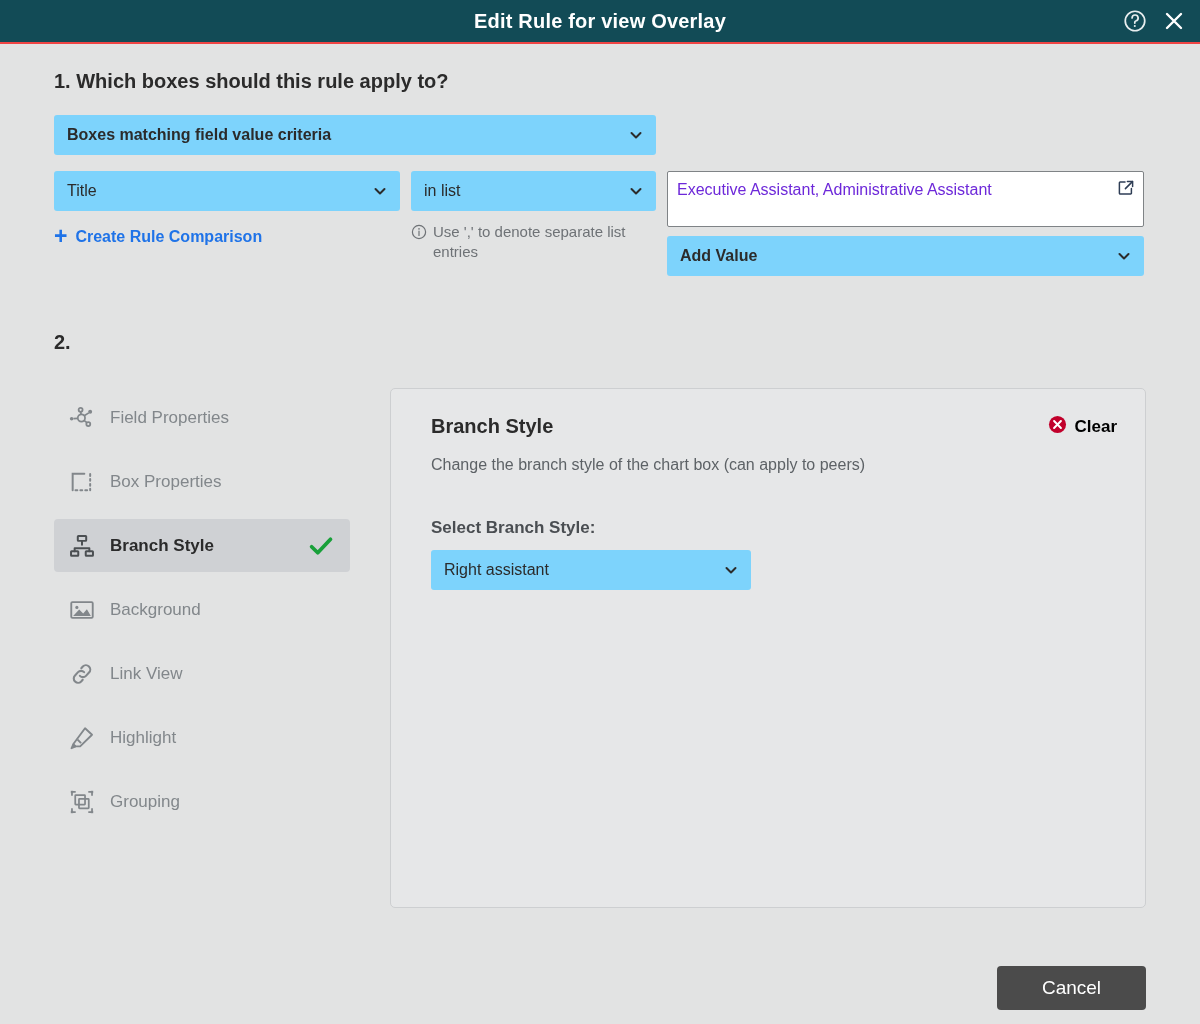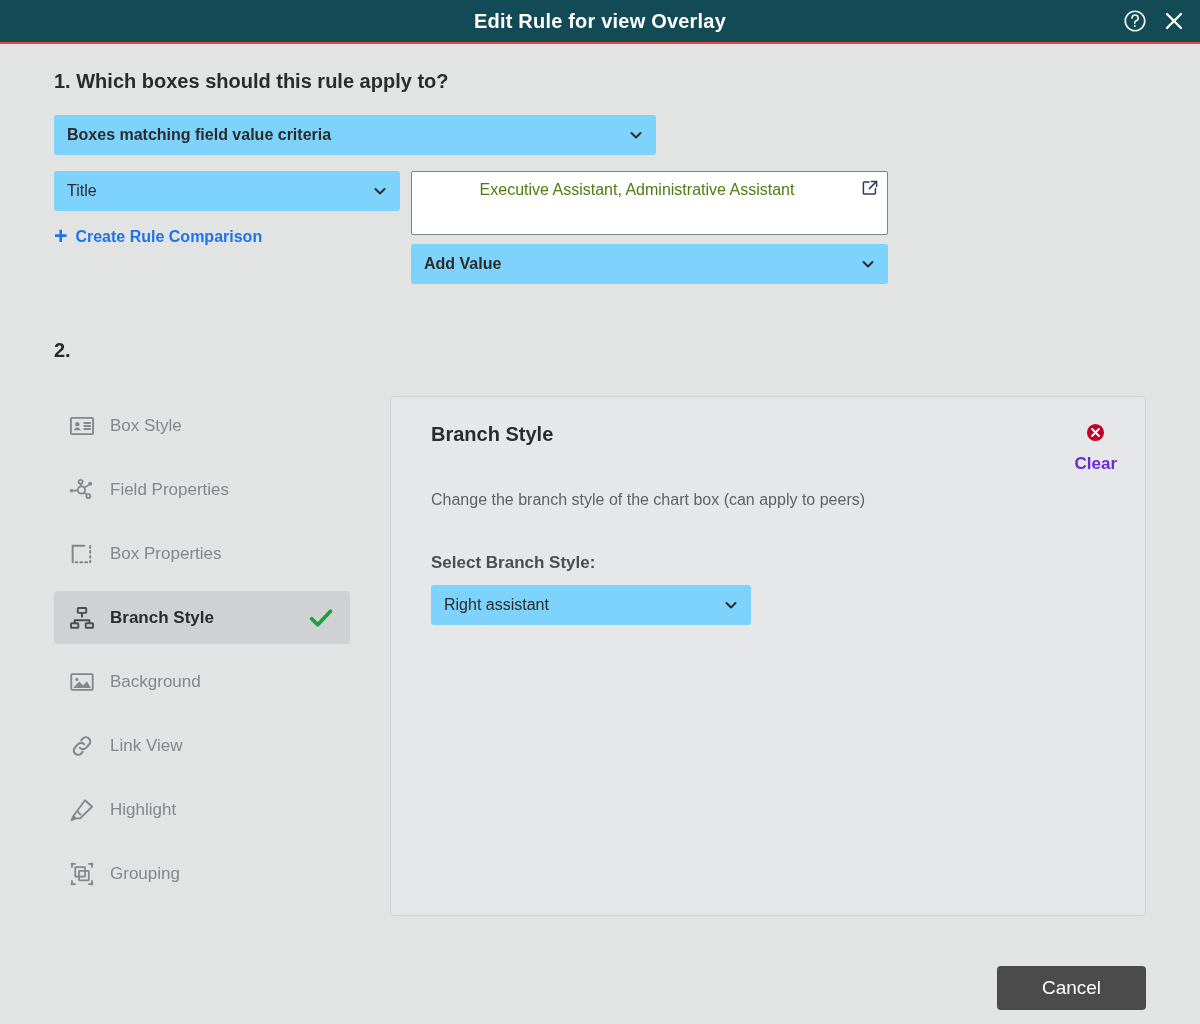--- a/index.html
+++ b/index.html
@@ -105,27 +105,26 @@
     font-size: 15px;
     line-height: 1.35;
   }
   .hint .hint-icon { flex: 0 0 auto; margin-top: 2px; }
 
   .valuebox {
     position: relative;
     background: #ffffff;
     border: 1px solid #7f8386;
     border-radius: 2px;
-    height: 64px;
+    height: 56px;
     padding: 9px 34px 8px 9px;
     font-size: 16px;
-    color: #4d7c0f;
+    color: #6d28d9;
     overflow: hidden;
     cursor: text;
-    text-align: center;
   }
   .valuebox .expand {
     position: absolute;
     top: 7px; right: 8px;
     cursor: pointer;
     display: flex;
   }
   .addvalue { margin-top: 9px; height: 40px; }
 
   
@@ -180,23 +179,22 @@
     display: flex;
     align-items: flex-start;
     justify-content: space-between;
   }
   .panel-title {
     font-size: 20px; font-weight: bold; color: #2b2b2b;
     margin: 0;
   }
   .clear-btn {
     display: flex; align-items: center; gap: 7px;
-    color: #6d28d9; font-size: 17px; font-weight: bold;
-    cursor: pointer;
-    flex-direction: column;
+    color: #000000; font-size: 17px; font-weight: bold;
+    cursor: pointer;
   }
   .panel-desc {
     margin-top: 17px;
     font-size: 16px;
     color: #5d6266;
   }
   .field-label {
     margin-top: 44px;
     font-size: 17px;
     font-weight: bold;
@@ -271,20 +269,40 @@
               <path d="M3.5 6 L8 10.5 L12.5 6"></path>
             </svg>
         </span>
       </div>
       <div class="create-link">
         <span class="plus">+</span>
         <span>Create Rule Comparison</span>
       </div>
     </div>
 
+    <div class="col-op">
+      <div class="select">
+        <span>in list</span>
+        <span class="chev">
+          <svg width="16" height="16" viewBox="0 0 16 16" fill="none" stroke="#2b2b2b" stroke-width="2" stroke-linecap="round" stroke-linejoin="round">
+              <path d="M3.5 6 L8 10.5 L12.5 6"></path>
+            </svg>
+        </span>
+      </div>
+      <div class="hint">
+        <span class="hint-icon">
+          <svg width="16" height="16" viewBox="0 0 16 16" fill="none" stroke="#6e7276" stroke-width="1.2">
+            <circle cx="8" cy="8" r="6.6"></circle>
+            <path d="M8 7.1 L8 11.4" stroke-linecap="round"></path>
+            <circle cx="8" cy="4.9" r=".8" fill="#6e7276" stroke="none"></circle>
+          </svg>
+        </span>
+        <span>Use ',' to denote separate list entries</span>
+      </div>
+    </div>
 
     <div class="col-val">
       <div class="valuebox">
         <span>Executive Assistant, Administrative Assistant</span>
         <span class="expand">
           <svg width="18" height="18" viewBox="0 0 18 18" fill="none" stroke="#2e3d55" stroke-width="1.5" stroke-linecap="round" stroke-linejoin="round">
             <path d="M8 3 H3.2 A.8 .8 0 0 0 2.4 3.8 V14.2 A.8 .8 0 0 0 3.2 15 H13.6 A.8 .8 0 0 0 14.4 14.2 V9.6"></path>
             <path d="M10.4 2.4 H15.6 V7.6"></path>
             <path d="M15.4 2.6 L8.4 9.6"></path>
           </svg>
@@ -303,32 +321,20 @@
   </div>
 </div>
 
 <div class="step2">
   <h2 class="step2-heading">2.</h2>
 
   <div class="body-cols">
 
     <div class="sidebar">
 
-      <div class="side-item">
-        <span class="si-icon">
-          <svg width="28" height="28" viewBox="0 0 24 24" fill="none" stroke="currentColor" stroke-width="1.6">
-            <rect x="2.5" y="5" width="19" height="14" rx="1"></rect>
-            <circle cx="8" cy="10.4" r="1.9" fill="currentColor" stroke="none"></circle>
-            <path d="M5 15.6c.5-1.6 1.7-2.3 3-2.3s2.5.7 3 2.3z" fill="currentColor" stroke="none"></path>
-            <path d="M14 9.4h5 M14 12h5 M14 14.6h5" stroke-linecap="round"></path>
-          </svg>
-        </span>
-        <span class="si-label">Box Style</span>
-
-      </div>
 
       <div class="side-item">
         <span class="si-icon">
           <svg width="28" height="28" viewBox="0 0 24 24" fill="none" stroke="currentColor" stroke-width="1.5">
             <circle cx="11.5" cy="12" r="3.1"></circle>
             <circle cx="10.8" cy="5" r="1.7"></circle>
             <circle cx="19" cy="6.6" r="1.7" fill="currentColor" stroke="none"></circle>
             <circle cx="3.1" cy="12.6" r="1.5" fill="currentColor" stroke="none"></circle>
             <circle cx="17.4" cy="17.2" r="1.7"></circle>
             <path d="M11.2 8.9 L10.9 6.7 M8.45 12.3 L4.6 12.5 M13.9 10.1 L17.8 7.6 M13.7 14 L16.2 16"></path>

